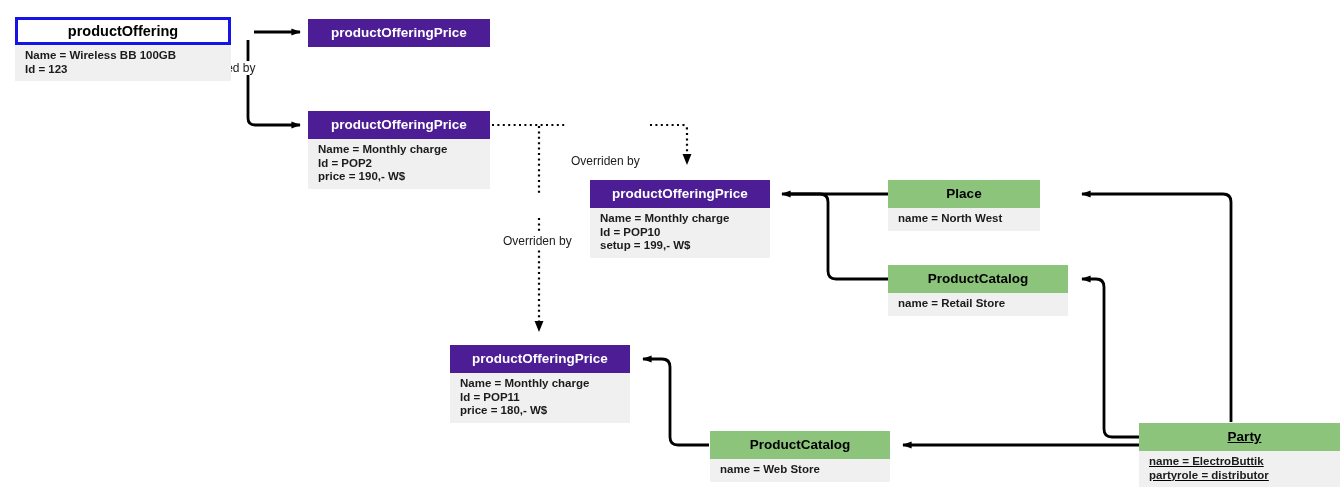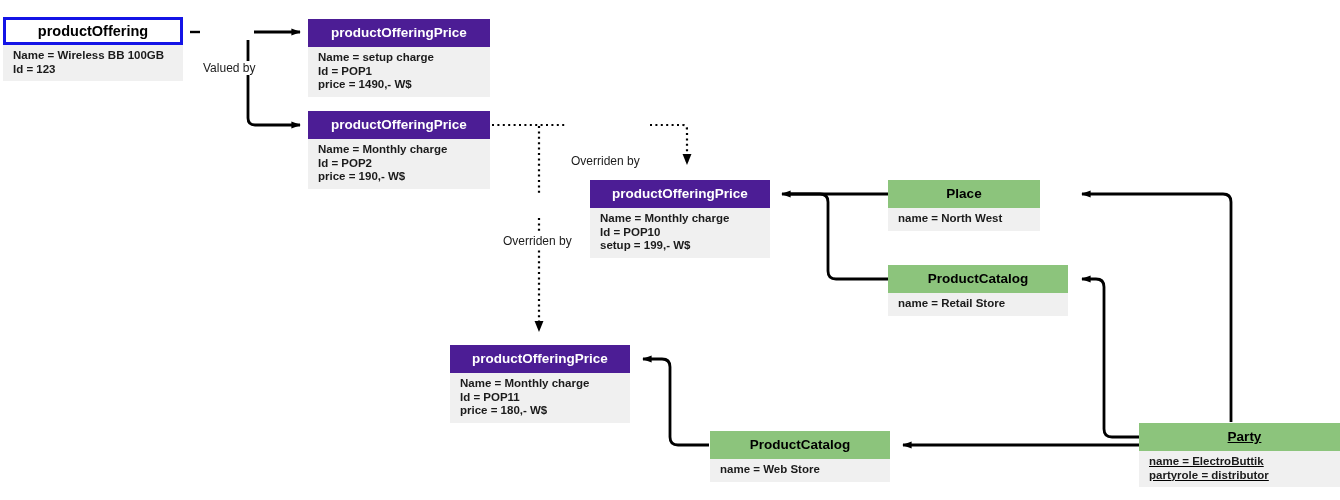--- a/index.html
+++ b/index.html
@@ -55,35 +55,30 @@
 
     <path d="M1139,445 L903,445" stroke="#000" stroke-width="2.8" fill="none" marker-end="url(#arrow)"></path>
 
     <path d="M709,445 L678,445 Q670,445 670,437 L670,367 Q670,359 662,359 L643,359" stroke="#000" stroke-width="2.8" fill="none" marker-end="url(#arrow)"></path>
   </svg>
 
   <div class="edge-label" style="left:200px;top:25px;">Valued by</div>
   <div class="edge-label" style="left:568px;top:118px;">Overriden by</div>
   <div class="edge-label" style="left:500px;top:198px;">Overriden by</div>
 
-  <div class="node n-root" style="left:3px;top:17px;width:180px;">
+  <div class="node n-root" style="left:15px;top:17px;width:216px;">
     <div class="hdr">productOffering</div>
     <div class="body">
       <div class="row">Name = Wireless BB 100GB</div>
       <div class="row">Id = 123</div>
     </div>
   </div>
 
   <div class="node n-pop" style="left:308px;top:19px;width:182px;">
     <div class="hdr">productOfferingPrice</div>
-    <div class="body">
-      <div class="row">Name = setup charge</div>
-      <div class="row">Id = POP1</div>
-      <div class="row">price = 1490,- W$</div>
-    </div>
   </div>
 
   <div class="node n-pop" style="left:308px;top:111px;width:182px;">
     <div class="hdr">productOfferingPrice</div>
     <div class="body">
       <div class="row">Name = Monthly charge</div>
       <div class="row">Id = POP2</div>
       <div class="row">price = 190,- W$</div>
     </div>
   </div>

